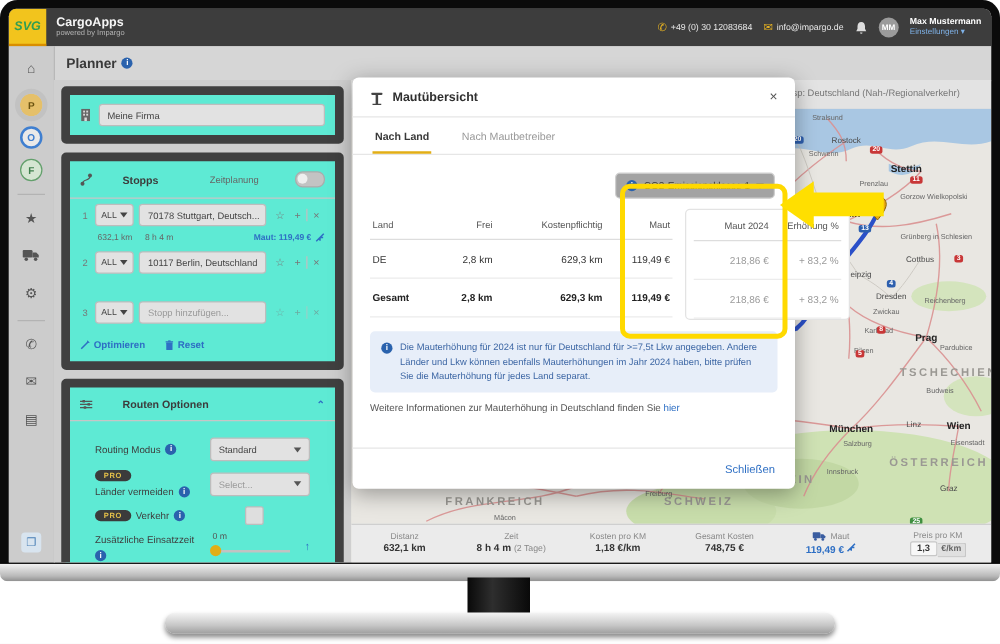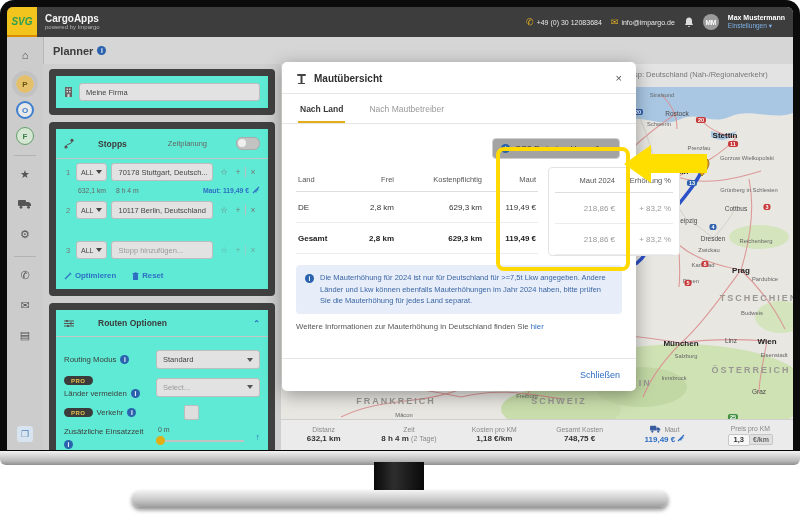--- a/index.html
+++ b/index.html
@@ -92,21 +92,21 @@
   .stop-icons{display:flex;align-items:center;gap:0;}
   .sic{width:14px;text-align:center;color:#777;font-size:8.5px;}
   .sic.xx{border-left:1px solid #c0c0c0;}
   .seg-row{display:flex;align-items:center;padding:1px 8px 3px 22px;font-size:6.8px;color:#666;}
   .seg-row .toll{margin-left:auto;color:#2e6fc4;font-weight:bold;display:flex;gap:3px;align-items:center;}
   .ghost{color:#9a9a9a;}
   .links-row{display:flex;gap:16px;padding:8px 8px 9px;font-size:7.8px;color:#2e6fc4;font-weight:bold;align-items:center;}
   .links-row .lk{display:flex;align-items:center;gap:3px;}
 
   .opt-grid{padding:6px 8px;}
-  .opt-row{display:flex;align-items:center;margin:7px 0;}
+  .opt-row{display:flex;align-items:center;margin:7px 12px;}
   .opt-lab{font-size:7.8px;color:#3e3e3e;display:flex;align-items:center;gap:4px;width:92px;flex-wrap:wrap;}
   .pro{background:#3b3b3b;color:#e6c24a;font-size:6px;font-weight:bold;border-radius:7px;
     padding:1.5px 7px;letter-spacing:.5px;}
   .sel{background:#e2e2e2;border:1px solid #bdbdbd;border-radius:3px;height:17px;flex:1;
     display:flex;align-items:center;padding:0 6px;font-size:7.5px;color:#444;}
   .sel .chev{margin-left:auto;color:#555;}
   .checkbox{width:13px;height:13px;background:#dedede;border:1px solid #bdbdbd;border-radius:2px;}
   .slider-wrap{flex:1;position:relative;height:20px;}
   .slider-val{position:absolute;left:2px;top:-2px;font-size:7px;color:#555;}
   .slider-track{position:absolute;left:0;right:16px;top:12px;height:2px;background:#c2c2c2;}

